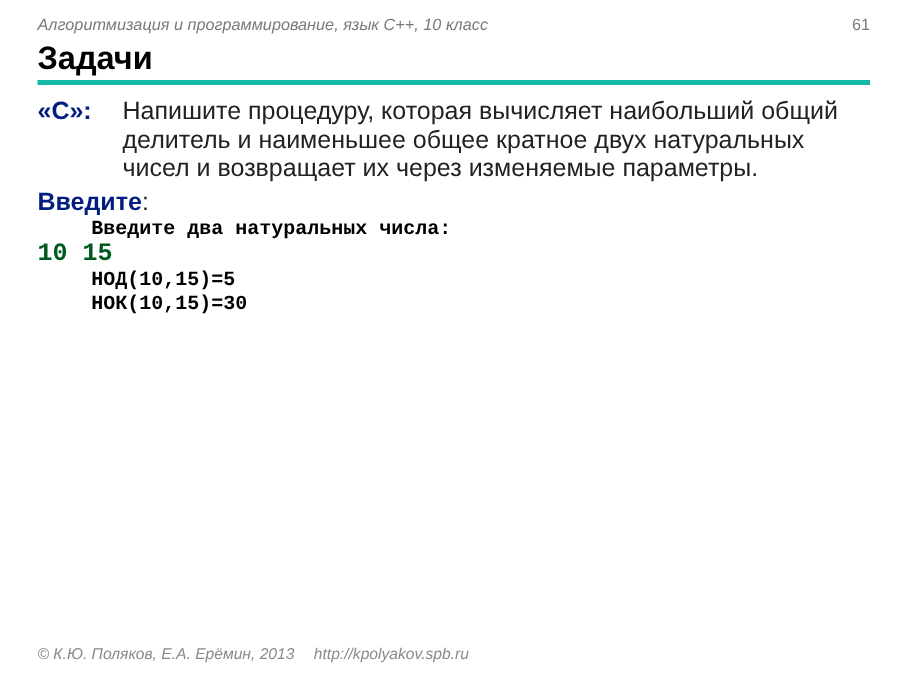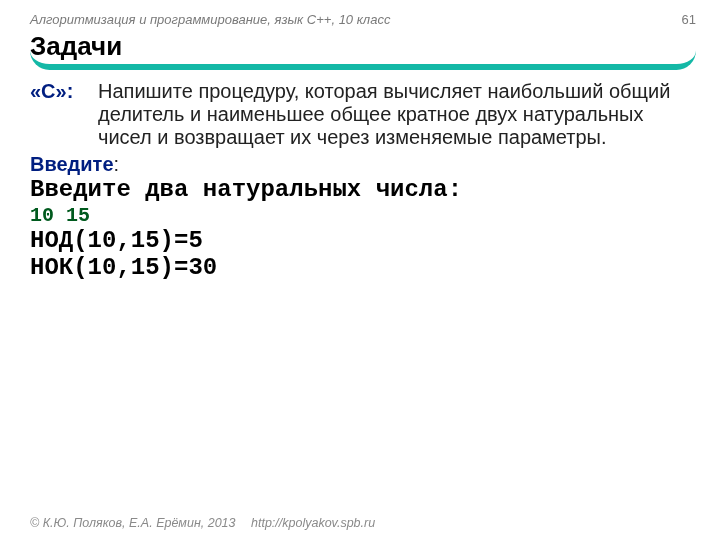--- a/index.html
+++ b/index.html
@@ -1,15 +1,15 @@
 <!DOCTYPE html>
 <html><head>
 <meta charset="utf-8">
 <style>
-  * { margin: 0; padding: 0; box-sizing: border-box; border-radius: 20px; }
+  * { margin: 0; padding: 0; box-sizing: border-box; }
   html, body { width: 720px; height: 540px; background: #fff; font-family: Arial, Helvetica, sans-serif; }
   .slide {
     width: 720px; height: 540px;
     position: relative;
     padding: 12px 24px 30px 30px;
   }
   .header-small {
     color: #7a7a7a;
     font-size: 13px;
     font-style: italic;
@@ -19,21 +19,21 @@
     position: absolute;
     top: 12px; right: 24px;
     color: #7a7a7a;
     font-size: 13px;
   }
   .title {
     font-size: 26px;
     font-weight: bold;
     color: #000;
     margin-top: 4px;
-    border-bottom: 6px solid #14b8a6;
+    border-bottom: 4px solid #14b8a6;
     padding-bottom: 2px;
   }
   .content {
     margin-top: 10px;
     font-size: 20px;
     color: #222;
     line-height: 1.15;
   }
   .task-label {
     color: #001e80;
@@ -46,22 +46,23 @@
     padding-left: 0;
   }
   .example-label {
     color: #001e80;
     font-weight: bold;
     margin-top: 2px;
   }
   .mono {
     font-family: "Courier New", Courier, monospace;
     font-weight: bold;
-    font-size: 24px;
+    font-size: 16px;
     color: #000;
+    margin-left: 43px;
   }
   .mono-input {
     font-family: "Courier New", Courier, monospace;
     font-weight: bold;
     font-size: 20px;
     color: #005a1e;
   }
   .footer {
     position: absolute;
     bottom: 10px; left: 30px; right: 24px;

